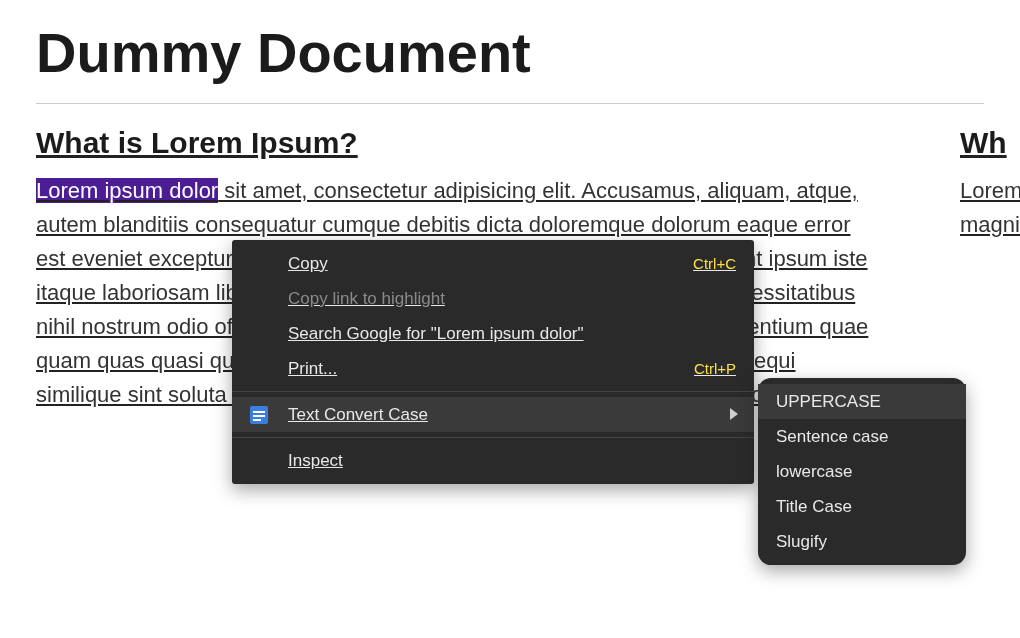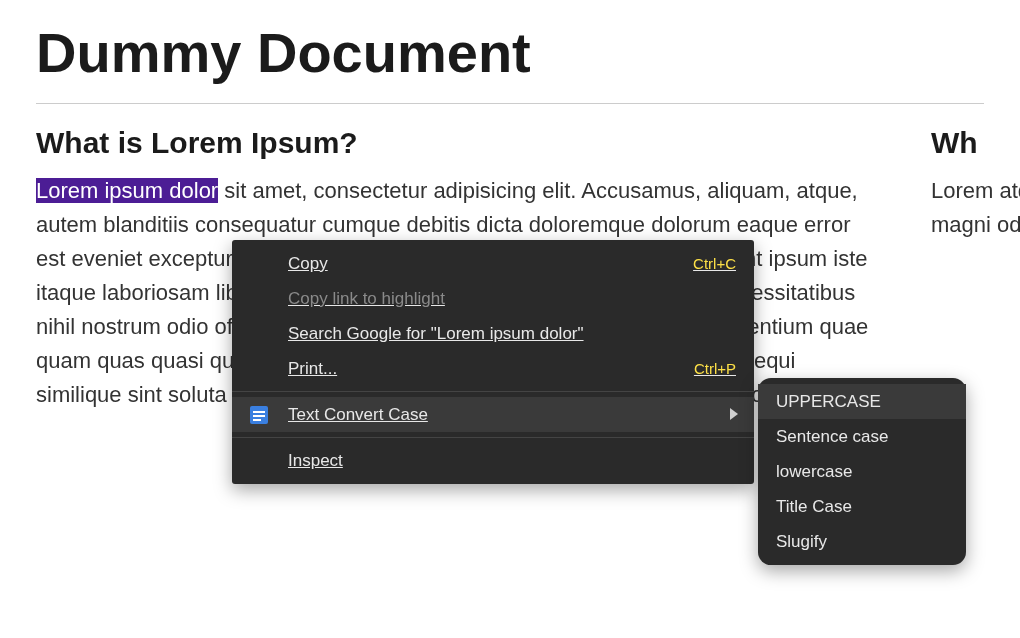--- a/index.html
+++ b/index.html
@@ -23,21 +23,22 @@
     margin: 0 0 18px 0;
     color: #1b1b1b;
   }
   .rule {
     border: none;
     border-top: 1px solid #ccc;
     margin: 0 0 22px 0;
   }
   .columns {
     display: flex;
-    gap: 50px;
+    gap: 79px;
+    text-decoration: underline;
   }
   .col {
     flex: 0 0 845px;
   }
   .col2 {
     flex: 0 0 300px;
   }
   h2.heading {
     font-size: 30px;
     font-weight: 700;

